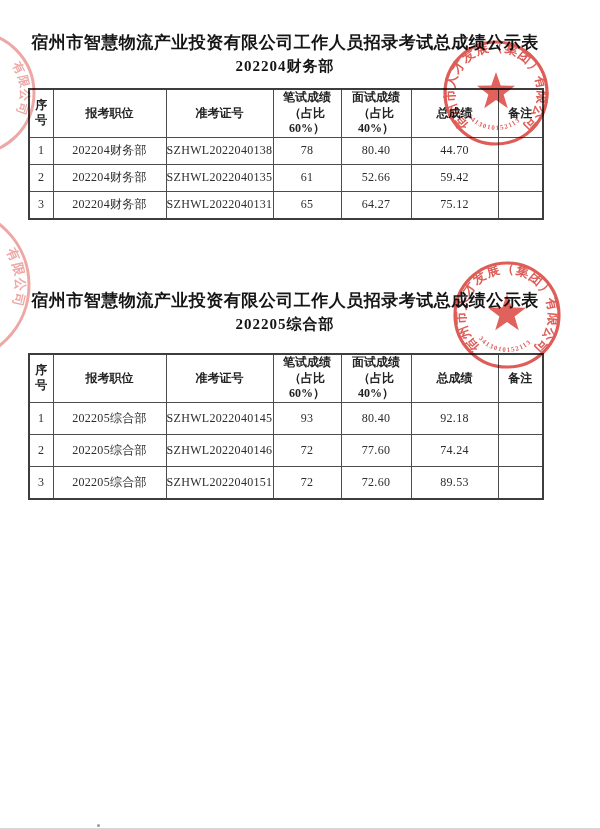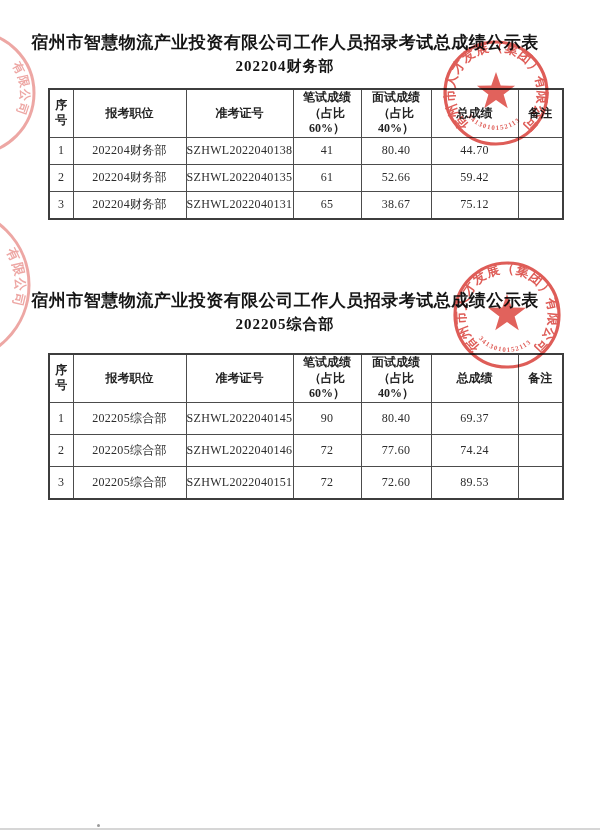--- a/index.html
+++ b/index.html
@@ -20,21 +20,20 @@
   .title-line2 { font-size:15px; letter-spacing:1px; }
   #sec1-title1 { top:31px; }
   #sec1-title2 { top:57px; }
   #sec2-title1 { top:289px; }
   #sec2-title2 { top:315px; }
 
   table.score {
     position:absolute; left:28px; width:514px;
     border-collapse:collapse; table-layout:fixed;
     border:2px solid #3d3d3d;
-    margin-left:20px;
   }
   #table1 { top:88px; }
   #table2 { top:353px; }
   .score th, .score td {
     border:1px solid #4c4c4c;
     text-align:center; vertical-align:middle;
     padding:0; overflow:hidden;
     font-size:12px;
   }
   .score th {
@@ -96,40 +95,40 @@
 （占比60%）</th>
       <th>面试成绩
 （占比40%）</th>
       <th>总成绩</th>
       <th>备注</th>
     </tr>
     <tr>
       <td>1</td>
       <td>202204财务部</td>
       <td>SZHWL2022040138</td>
-      <td>41</td>
+      <td>78</td>
       <td>80.40</td>
       <td>44.70</td>
       <td></td>
     </tr>
     <tr>
       <td>2</td>
       <td>202204财务部</td>
       <td>SZHWL2022040135</td>
       <td>61</td>
       <td>52.66</td>
       <td>59.42</td>
       <td></td>
     </tr>
     <tr>
       <td>3</td>
       <td>202204财务部</td>
       <td>SZHWL2022040131</td>
       <td>65</td>
-      <td>38.67</td>
+      <td>64.27</td>
       <td>75.12</td>
       <td></td>
     </tr>
   </tbody>
     </table>
 
   <div class="doc-title title-line1" id="sec2-title1">宿州市智慧物流产业投资有限公司工作人员招录考试总成绩公示表</div>
   <div class="doc-title title-line2" id="sec2-title2">202205综合部</div>
 
   <table class="score" id="table2">
@@ -151,23 +150,23 @@
 （占比60%）</th>
       <th>面试成绩
 （占比40%）</th>
       <th>总成绩</th>
       <th>备注</th>
     </tr>
     <tr>
       <td>1</td>
       <td>202205综合部</td>
       <td>SZHWL2022040145</td>
-      <td>90</td>
+      <td>93</td>
       <td>80.40</td>
-      <td>69.37</td>
+      <td>92.18</td>
       <td></td>
     </tr>
     <tr>
       <td>2</td>
       <td>202205综合部</td>
       <td>SZHWL2022040146</td>
       <td>72</td>
       <td>77.60</td>
       <td>74.24</td>
       <td></td>

